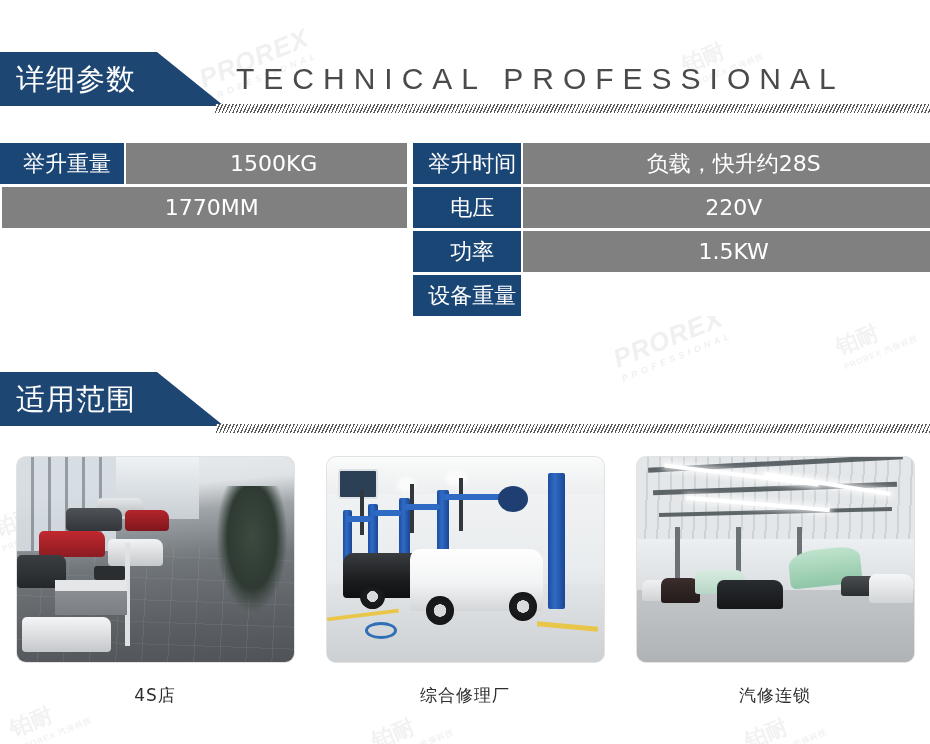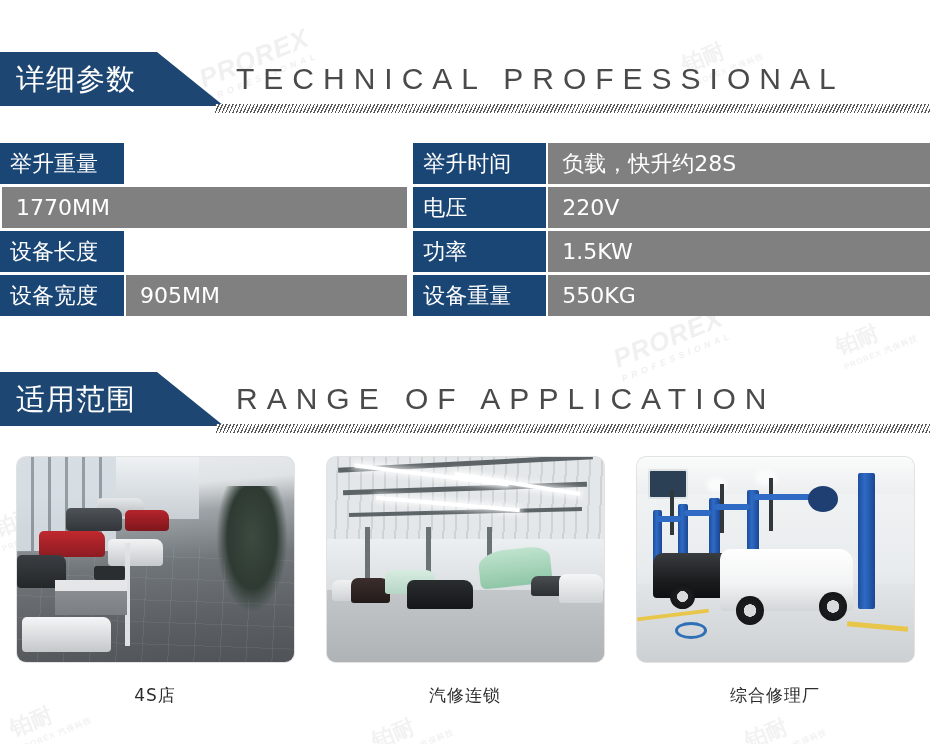--- a/index.html
+++ b/index.html
@@ -104,36 +104,37 @@
   .spec-row {
     display: flex;
     height: 41px;
     margin-bottom: 3px;
     background: #ffffff;
   }
   .spec-row:last-child { margin-bottom: 0; }
   .spec-pair {
     display: flex;
     height: 41px;
+    text-align: center;
   }
   .spec-pair.left  { width: 410px; }
   .spec-pair.right { width: 520px; }
   .spec-key {
     background: #1a4675;
     color: #ffffff;
     font-size: 22px;
     line-height: 41px;
     padding-left: 10px;
     box-sizing: border-box;
     font-family: "DejaVu Sans", "Liberation Sans", sans-serif;
     white-space: nowrap;
     overflow: hidden;
   }
   .spec-pair.left  .spec-key { width: 124px; }
-  .spec-pair.right .spec-key { width: 133px; }
+  .spec-pair.right .spec-key { width: 108px; }
   .spec-gap-w { width: 2px; background: #ffffff; }
   .spec-val {
     flex: 1;
     background: #808080;
     color: #ffffff;
     font-size: 22px;
     line-height: 41px;
     padding-left: 14px;
     box-sizing: border-box;
     font-family: "DejaVu Sans", "Liberation Sans", sans-serif;
@@ -291,20 +292,21 @@
     <div class="sec-hatch"></div>
   </div>
 </div>
 
 <div class="spec-table" style="top:143px;">
 
   <div class="spec-row">
     <div class="spec-pair left">
       <div class="spec-key">举升重量</div>
       <div class="spec-gap-w"></div>
+      <div class="spec-val">1500KG</div>
     </div>
     <div class="spec-sep"></div>
     <div class="spec-pair right">
       <div class="spec-key">举升时间</div>
       <div class="spec-gap-w"></div>
       <div class="spec-val">负载，快升约28S</div>
     </div>
   </div>
 
   <div class="spec-row">
@@ -315,52 +317,47 @@
     <div class="spec-sep"></div>
     <div class="spec-pair right">
       <div class="spec-key">电压</div>
       <div class="spec-gap-w"></div>
       <div class="spec-val">220V</div>
     </div>
   </div>
 
   <div class="spec-row">
     <div class="spec-pair left">
-      <div class="spec-key">设备长度</div>
       <div class="spec-gap-w"></div>
     </div>
     <div class="spec-sep"></div>
     <div class="spec-pair right">
       <div class="spec-key">功率</div>
       <div class="spec-gap-w"></div>
       <div class="spec-val">1.5KW</div>
     </div>
   </div>
 
   <div class="spec-row">
     <div class="spec-pair left">
-      <div class="spec-key">设备宽度</div>
-      <div class="spec-gap-w"></div>
-      <div class="spec-val">905MM</div>
+      <div class="spec-gap-w"></div>
     </div>
     <div class="spec-sep"></div>
     <div class="spec-pair right">
       <div class="spec-key">设备重量</div>
       <div class="spec-gap-w"></div>
-      <div class="spec-val">550KG</div>
     </div>
   </div>
 
 </div>
 
 <div class="section" style="top:372px;">
   <div class="sec-head">
     <div class="sec-banner"></div>
     <div class="sec-banner-label">适用范围</div>
-    <div class="sec-en">RANGE OF APPLICATION</div>
     <div class="sec-hatch short"></div>
   </div>
 </div>
 
 <div class="gallery" style="top:457px;">
 
   <div class="gal-item">
     <div class="gal-frame">
       <div class="gal-photo">
         <div class="p1-bg"></div>
@@ -374,48 +371,20 @@
         <div class="p1-car p1-c1"></div>
         <div class="p1-car p1-c5"></div>
         <div class="p1-car p1-c6"></div>
         <div class="p1-rail"></div>
         <div class="p1-sofa"></div>
         <div class="p1-desk"></div>
         <div class="p1-car p1-c7"></div>
       </div>
     </div>
     <div class="gal-caption">4S店</div>
-  </div>
-
-  <div class="gal-item">
-    <div class="gal-frame">
-      <div class="gal-photo">
-        <div class="p2-bg"></div>
-        <div class="p2-ceil"></div>
-        <div class="p2-beam p2-b1"></div>
-        <div class="p2-beam p2-b2"></div>
-        <div class="p2-beam p2-b3"></div>
-        <div class="p2-tube p2-t1"></div>
-        <div class="p2-tube p2-t2"></div>
-        <div class="p2-tube p2-t3"></div>
-        <div class="p2-wall"></div>
-        <div class="p2-floor"></div>
-        <div class="p2-post" style="left:14%;"></div>
-        <div class="p2-post" style="left:36%;"></div>
-        <div class="p2-post" style="left:58%;"></div>
-        <div class="p2-car p2-x1"></div>
-        <div class="p2-car p2-x2"></div>
-        <div class="p2-car p2-x3"></div>
-        <div class="p2-car p2-x4"></div>
-        <div class="p2-car p2-x5"></div>
-        <div class="p2-car p2-x6"></div>
-        <div class="p2-car p2-x7"></div>
-      </div>
-    </div>
-    <div class="gal-caption">汽修连锁</div>
   </div>
 
   <div class="gal-item">
     <div class="gal-frame">
       <div class="gal-photo">
         <div class="p3-bg"></div>
         <div class="p3-ceil"></div>
         <div class="p3-floor"></div>
         <div class="p3-ylinel"></div>
         <div class="p3-yliner"></div>
@@ -440,13 +409,41 @@
         <div class="p3-car p3-car-white"></div>
         <div class="p3-wheel" style="left:36%; top:68%; width:10%; height:14%;"></div>
         <div class="p3-wheel" style="left:66%; top:66%; width:10%; height:14%;"></div>
         <div class="p3-post" style="left:80%; top:8%; width:17px; height:66%;"></div>
         <div class="p3-bluedot"></div>
       </div>
     </div>
     <div class="gal-caption">综合修理厂</div>
   </div>
 
+  <div class="gal-item">
+    <div class="gal-frame">
+      <div class="gal-photo">
+        <div class="p2-bg"></div>
+        <div class="p2-ceil"></div>
+        <div class="p2-beam p2-b1"></div>
+        <div class="p2-beam p2-b2"></div>
+        <div class="p2-beam p2-b3"></div>
+        <div class="p2-tube p2-t1"></div>
+        <div class="p2-tube p2-t2"></div>
+        <div class="p2-tube p2-t3"></div>
+        <div class="p2-wall"></div>
+        <div class="p2-floor"></div>
+        <div class="p2-post" style="left:14%;"></div>
+        <div class="p2-post" style="left:36%;"></div>
+        <div class="p2-post" style="left:58%;"></div>
+        <div class="p2-car p2-x1"></div>
+        <div class="p2-car p2-x2"></div>
+        <div class="p2-car p2-x3"></div>
+        <div class="p2-car p2-x4"></div>
+        <div class="p2-car p2-x5"></div>
+        <div class="p2-car p2-x6"></div>
+        <div class="p2-car p2-x7"></div>
+      </div>
+    </div>
+    <div class="gal-caption">汽修连锁</div>
+  </div>
+
 </div>
 
 </body></html>

